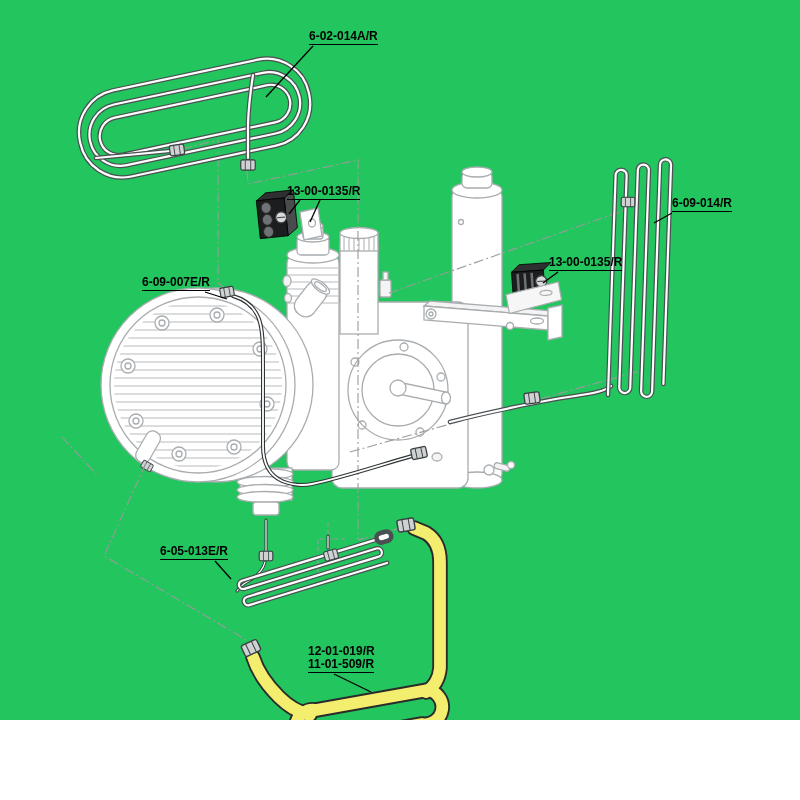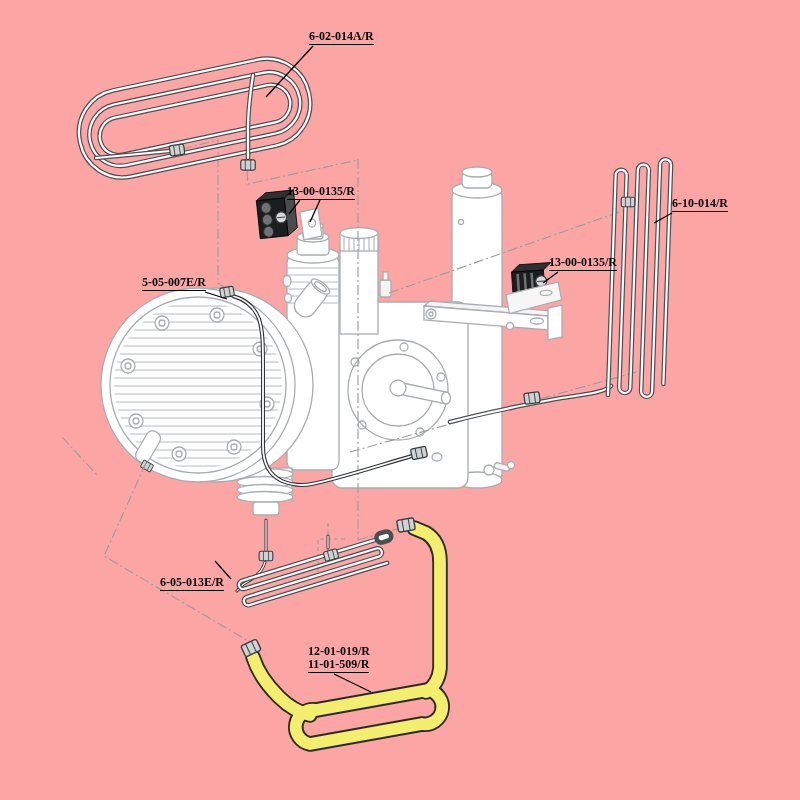--- a/index.html
+++ b/index.html
@@ -1,17 +1,17 @@
 <!DOCTYPE html>
 <html><head>
 <meta charset="utf-8">
 <style>
   html,body{margin:0;padding:0;background:#ffffff;}
-  #stage{position:relative;width:800px;height:800px;background:#fca5a5;overflow:hidden;
-         font-family:Liberation Serif, serif;}
+  #stage{position:relative;width:800px;height:720px;background:#22c55e;overflow:hidden;
+         font-family:Liberation Sans, sans-serif;}
   #art{position:absolute;left:0;top:0;}
   
   .m  {fill:none;stroke:#a9adb0;stroke-width:1.3;}
   .mf {fill:#ffffff;stroke:#a9adb0;stroke-width:1.3;}
   .mg {fill:#f4f4f4;stroke:#a9adb0;stroke-width:1.3;}
   .fin{stroke:#b6b9bb;stroke-width:1.2;}
   
   .t1{fill:none;stroke:#4a4f52;stroke-width:4.6;stroke-linecap:round;stroke-linejoin:round;}
   .t2{fill:none;stroke:#ffffff;stroke-width:2.2;stroke-linecap:round;stroke-linejoin:round;}
   .t1f{fill:#ffffff;stroke:#4a4f52;stroke-width:4.6;}
@@ -308,20 +308,20 @@
     <path class="ld" d="M 672,213 L 654,223"></path>
     <path class="ld" d="M 205,292 L 227,299"></path>
     <path class="ld" d="M 215,561 L 231,579"></path>
     <path class="ld" d="M 334,674 L 371,692"></path>
   </g>
 </svg>
 
 <div class="lbl" style="left:309px;top:30px;"><span class="u">6-02-014A/R</span></div>
 <div class="lbl" style="left:287px;top:185px;"><span class="u">13-00-0135/R</span></div>
 <div class="lbl" style="left:549px;top:256px;"><span class="u">13-00-0135/R</span></div>
-<div class="lbl" style="left:672px;top:197px;"><span class="u">6-10-014/R</span></div>
-<div class="lbl" style="left:142px;top:276px;"><span class="u">5-05-007E/R</span></div>
-<div class="lbl" style="left:160px;top:576px;text-align:center;"><span class="u">6-05-013E/R</span></div>
+<div class="lbl" style="left:672px;top:197px;"><span class="u">6-09-014/R</span></div>
+<div class="lbl" style="left:142px;top:276px;"><span class="u">6-09-007E/R</span></div>
+<div class="lbl" style="left:160px;top:545px;text-align:center;"><span class="u">6-05-013E/R</span></div>
 <div class="lbl" style="left:308px;top:645px;">
   <div>12-01-019/R</div>
   <div><span class="u">11-01-509/R</span></div>
 </div>
 </div>
 
 </body></html>

